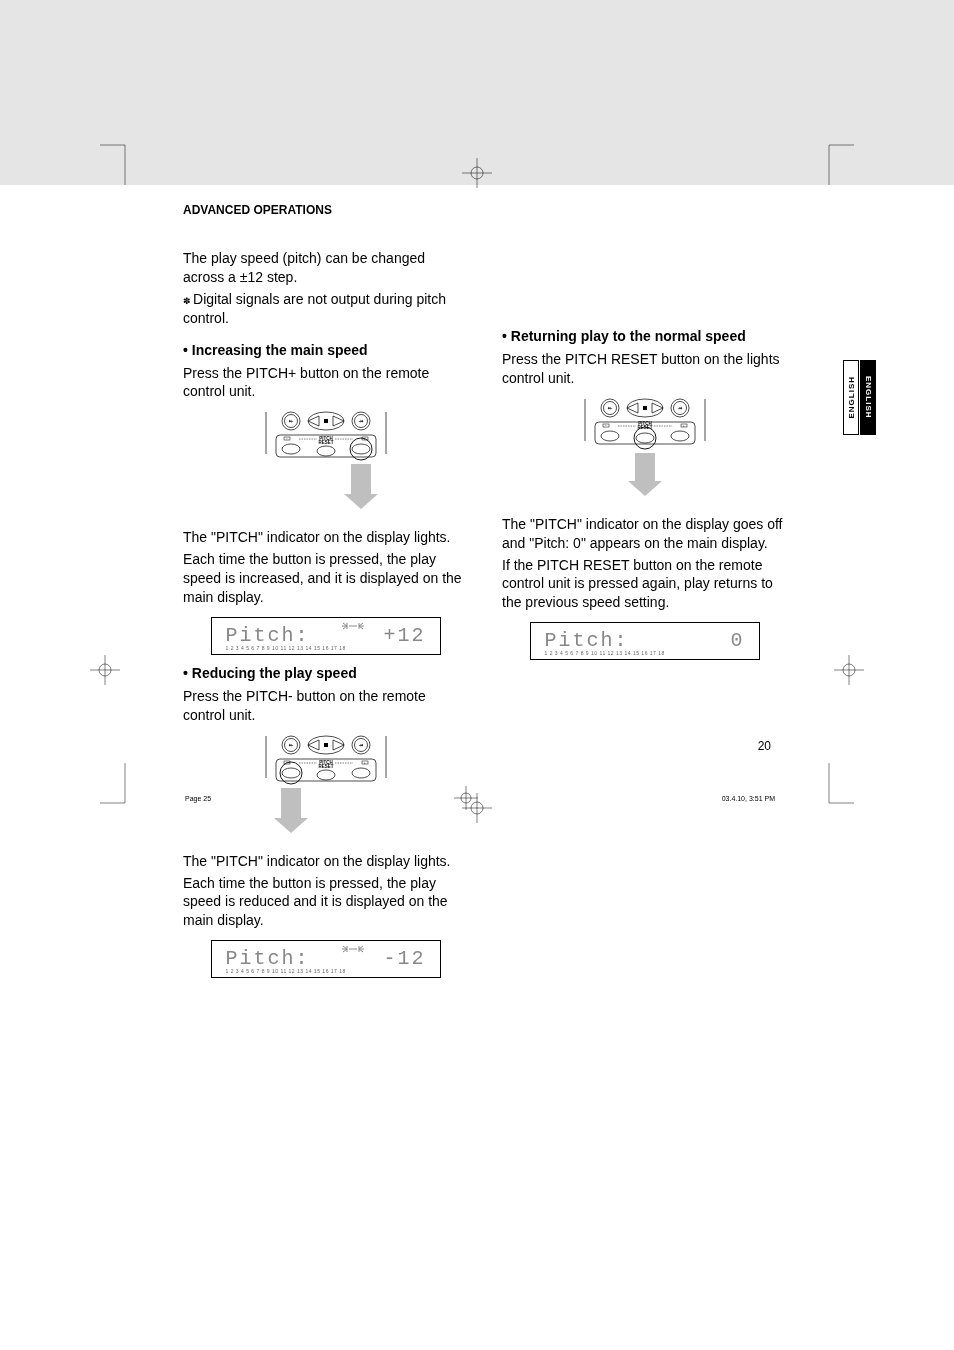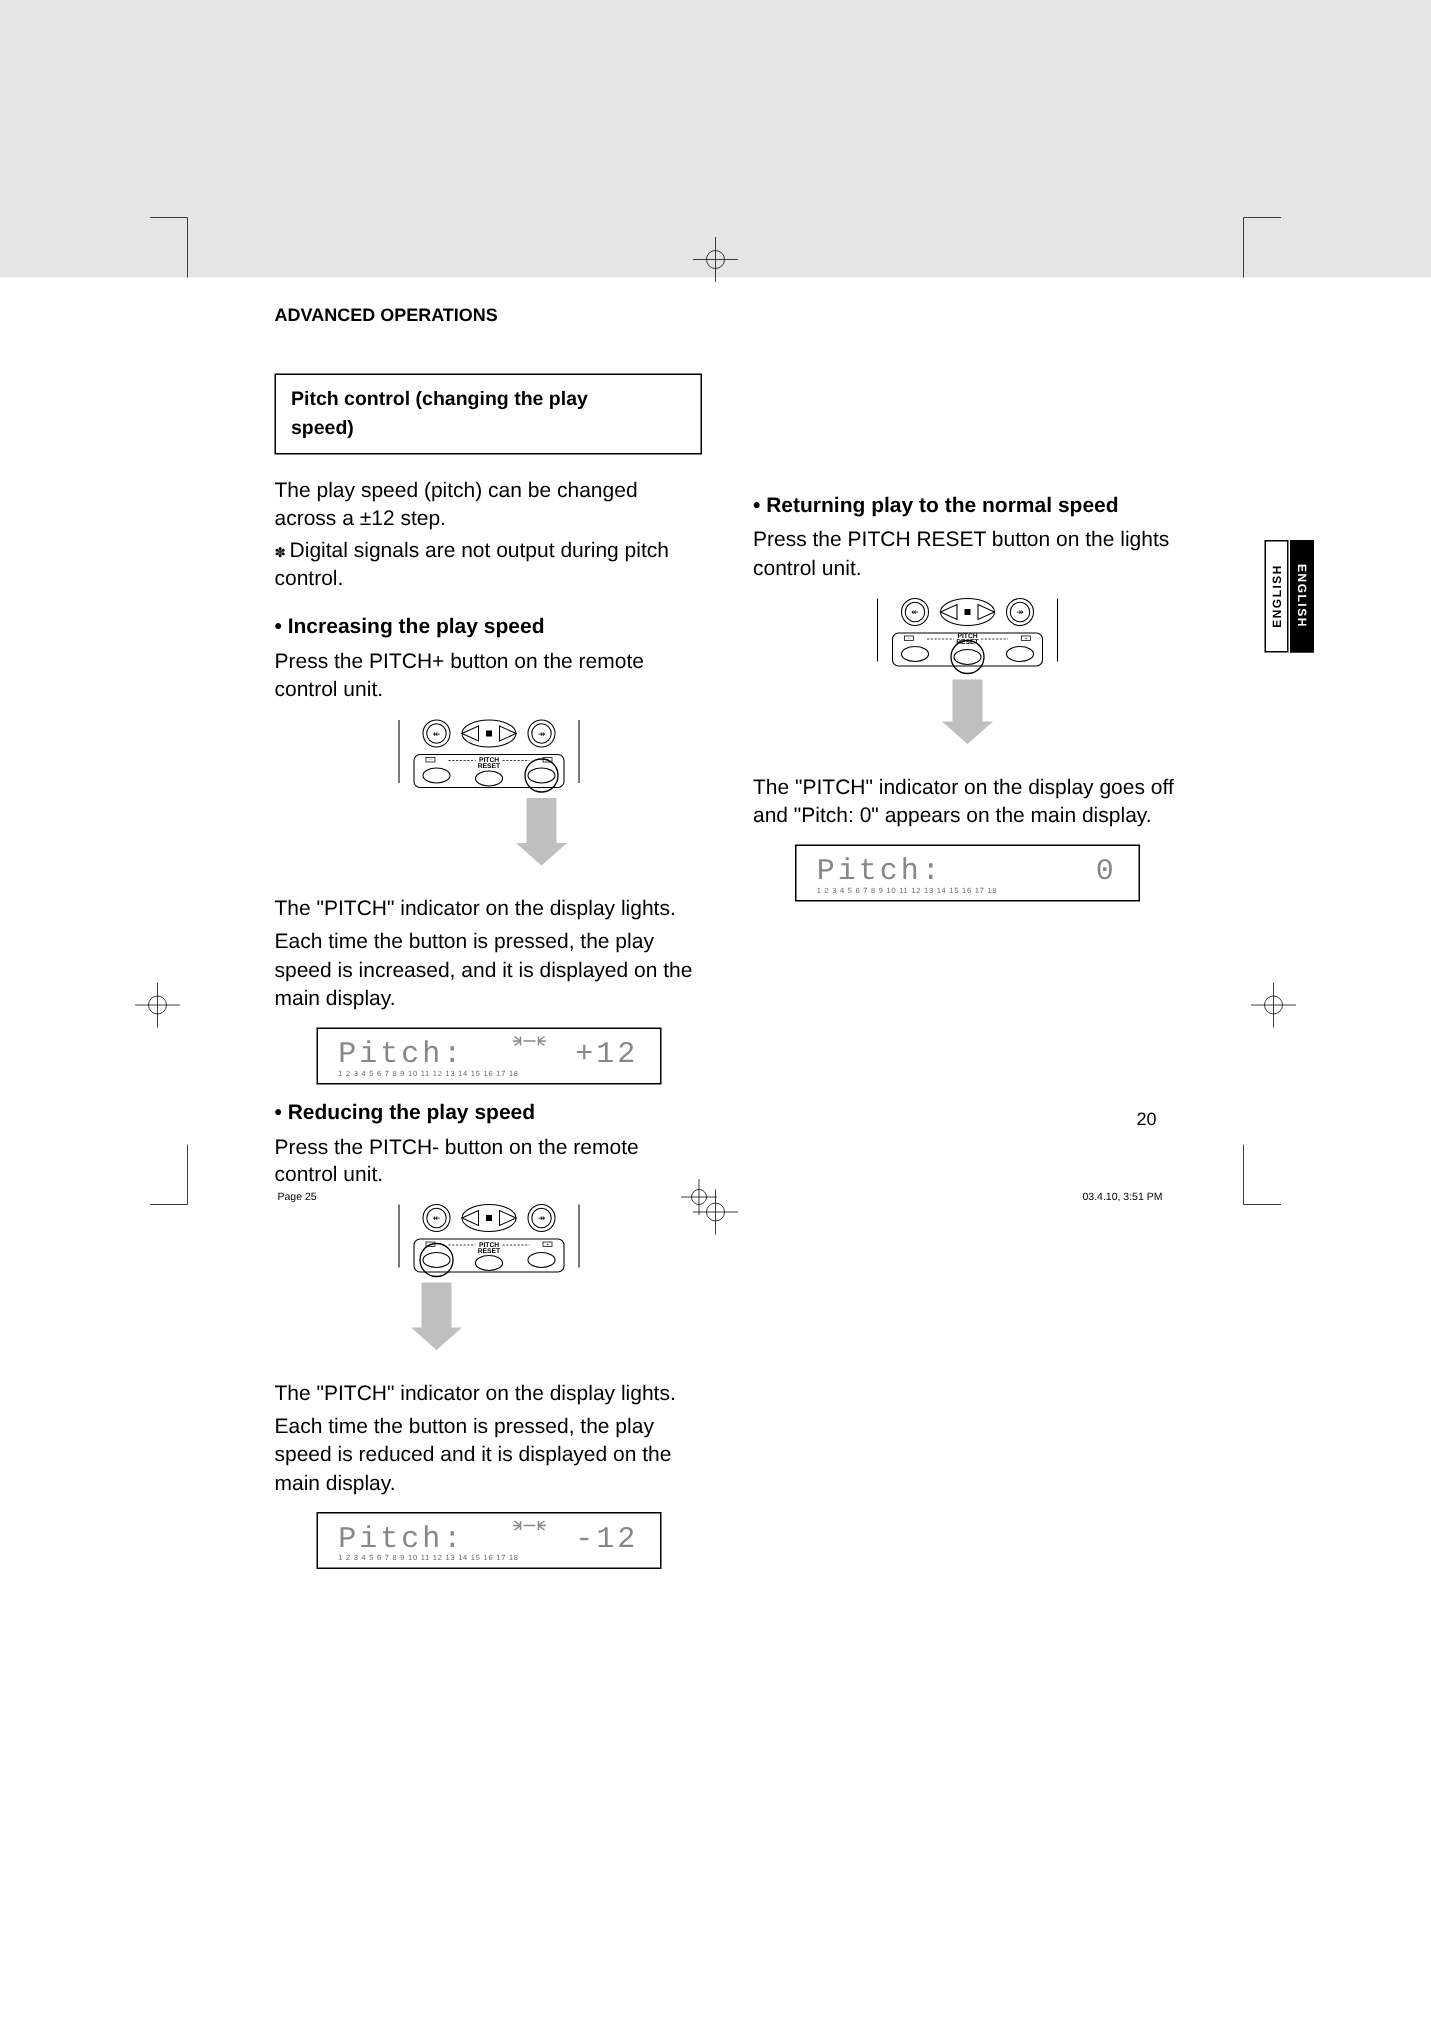--- a/index.html
+++ b/index.html
@@ -121,29 +121,25 @@
     <div class="side-tab" style="background:#000;color:#fff;">
         <span class="vtext2">ENGLISH</span>
       </div>
   </div>
 
   <div class="content">
     <div class="section-heading">ADVANCED OPERATIONS</div>
 
     <div class="col col-left">
 
-      <div class="box-title">
-        <span>Pitch control (changing the play</span><br>
-        <span>speed)</span>
-      </div>
 
       <div class="body-text">The play speed (pitch) can be changed across a ±12 step.</div>
       <div class="body-text note ast">Digital signals are not output during pitch control.</div>
 
-      <div class="sub-heading bullet">Increasing the play speed</div>
+      <div class="sub-heading bullet">Increasing the main speed</div>
       <div class="body-text">Press the PITCH+ button on the remote control unit.</div>
 
       <div class="remote-figure">
         <svg width="150" height="105" viewBox="0 0 150 105">
           <line x1="15" y1="3" x2="15" y2="45" stroke="#000" stroke-width="0.7"></line>
           <line x1="135" y1="3" x2="135" y2="45" stroke="#000" stroke-width="0.7"></line>
 
           <circle cx="40" cy="12" r="9" fill="none" stroke="#000" stroke-width="0.7"></circle>
             <circle cx="40" cy="12" r="6.5" fill="none" stroke="#000" stroke-width="0.7"></circle>
             <text x="40" y="14" font-size="6" text-anchor="middle">↞</text>
@@ -265,20 +261,21 @@
           <line x1="48" y1="30" x2="66" y2="30" stroke="#000" stroke-width="0.5" stroke-dasharray="1.5 1"></line>
           <line x1="84" y1="30" x2="102" y2="30" stroke="#000" stroke-width="0.5" stroke-dasharray="1.5 1"></line>
           <rect x="111" y="28" width="6" height="3" fill="none" stroke="#000" stroke-width="0.5"></rect>
             <text x="114" y="30.5" font-size="3" text-anchor="middle">+</text>
           <ellipse cx="110" cy="40" rx="9" ry="5" fill="none" stroke="#000" stroke-width="0.7"></ellipse>
           <path d="M65 57 L85 57 L85 85 L92 85 L75 100 L58 85 L65 85 Z" fill="#bfbfbf"></path>
         </svg>
       </div>
 
       <div class="body-text">The "PITCH" indicator on the display goes off and "Pitch: 0" appears on the main display.</div>
+      <div class="body-text">If the PITCH RESET button on the remote control unit is pressed again, play returns to the previous speed setting.</div>
 
       <div class="display-box">
         <span class="display-text">Pitch:</span>
         <span class="display-val">0</span>
         <div class="track-row">1 2   3 4   5 6   7 8   9 10  11 12  13 14  15 16  17 18</div>
       </div>
 
     </div>
   </div>
 

